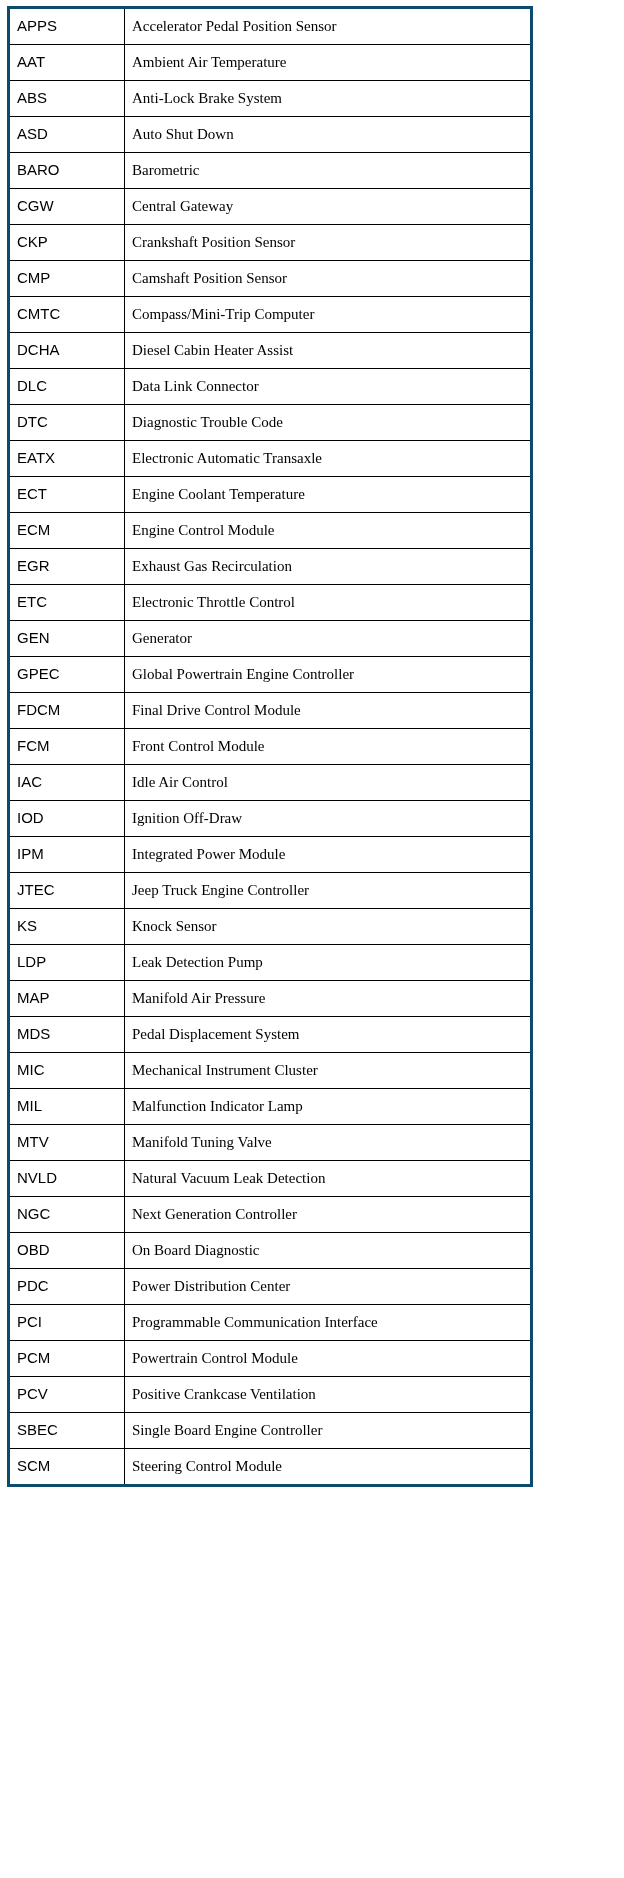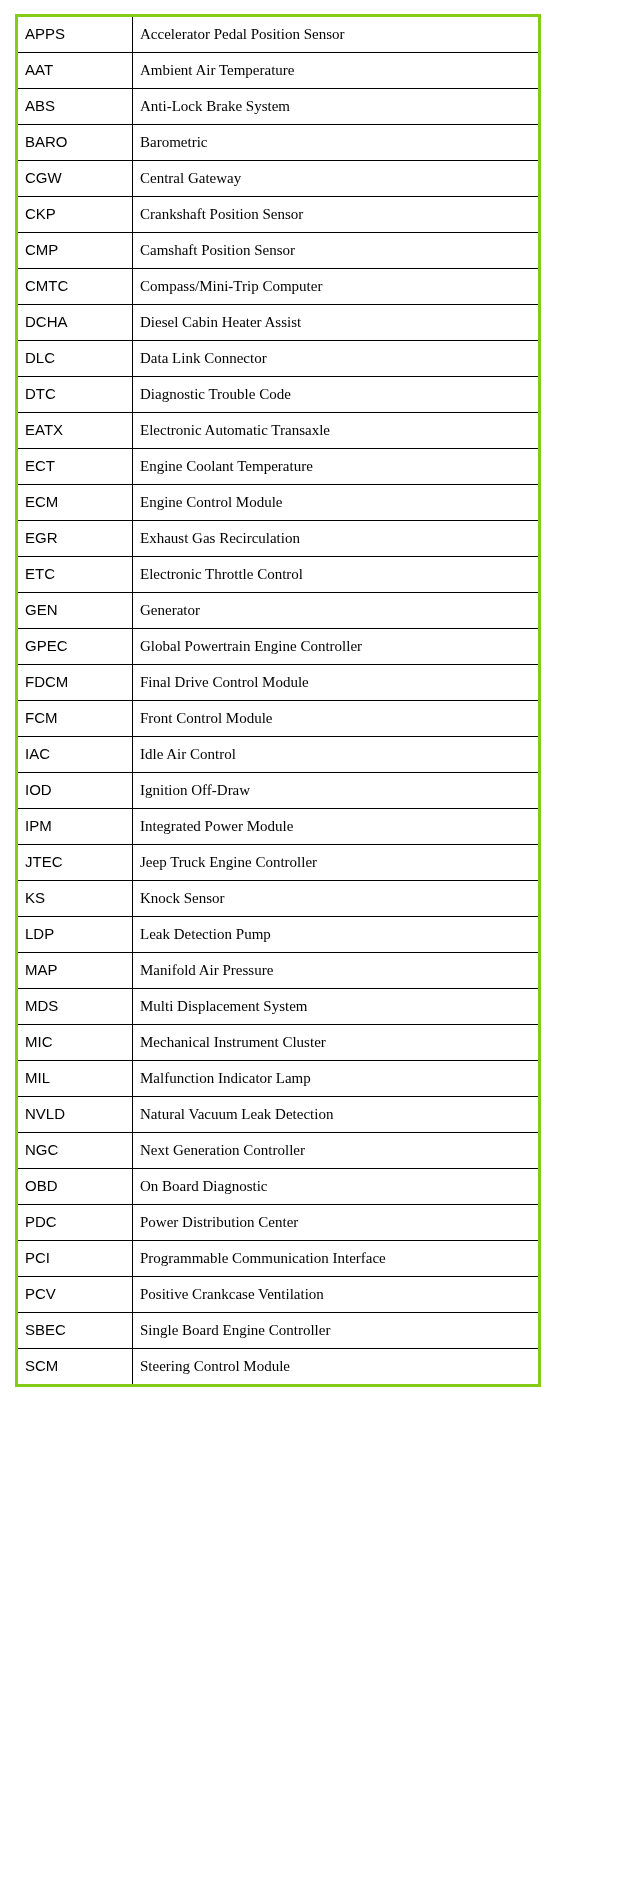--- a/index.html
+++ b/index.html
@@ -13,22 +13,22 @@
     font-family: "Liberation Sans", sans-serif;
   }
   #abbrev-table-wrap {
     box-sizing: border-box;
     width: 624px;
     padding: 6px 8px 6px 7px;
   }
   table.abbrev-table {
     border-collapse: collapse;
     width: 509px;
-    margin: 8px;
-    border: 3px solid #84cc16;
+    margin: 0;
+    border: 3px solid #0c4a6e;
     table-layout: fixed;
   }
   table.abbrev-table td {
     border: 1px solid #000000;
     height: 35px;
     padding: 0 0 0 7px;
     font-size: 15px;
     color: #000000;
     vertical-align: middle;
     line-height: 1.1;
@@ -55,20 +55,24 @@
         </tr>
         <tr>
           <td class="col-abbr">AAT</td>
           <td class="col-desc">Ambient Air Temperature</td>
         </tr>
         <tr>
           <td class="col-abbr">ABS</td>
           <td class="col-desc">Anti-Lock Brake System</td>
         </tr>
         <tr>
+          <td class="col-abbr">ASD</td>
+          <td class="col-desc">Auto Shut Down</td>
+        </tr>
+        <tr>
           <td class="col-abbr">BARO</td>
           <td class="col-desc">Barometric</td>
         </tr>
         <tr>
           <td class="col-abbr">CGW</td>
           <td class="col-desc">Central Gateway</td>
         </tr>
         <tr>
           <td class="col-abbr">CKP</td>
           <td class="col-desc">Crankshaft Position Sensor</td>
@@ -152,49 +156,57 @@
         <tr>
           <td class="col-abbr">LDP</td>
           <td class="col-desc">Leak Detection Pump</td>
         </tr>
         <tr>
           <td class="col-abbr">MAP</td>
           <td class="col-desc">Manifold Air Pressure</td>
         </tr>
         <tr>
           <td class="col-abbr">MDS</td>
-          <td class="col-desc">Multi Displacement System</td>
+          <td class="col-desc">Pedal Displacement System</td>
         </tr>
         <tr>
           <td class="col-abbr">MIC</td>
           <td class="col-desc">Mechanical Instrument Cluster</td>
         </tr>
         <tr>
           <td class="col-abbr">MIL</td>
           <td class="col-desc">Malfunction Indicator Lamp</td>
         </tr>
         <tr>
+          <td class="col-abbr">MTV</td>
+          <td class="col-desc">Manifold Tuning Valve</td>
+        </tr>
+        <tr>
           <td class="col-abbr">NVLD</td>
           <td class="col-desc">Natural Vacuum Leak Detection</td>
         </tr>
         <tr>
           <td class="col-abbr">NGC</td>
           <td class="col-desc">Next Generation Controller</td>
         </tr>
         <tr>
           <td class="col-abbr">OBD</td>
           <td class="col-desc">On Board Diagnostic</td>
         </tr>
         <tr>
           <td class="col-abbr">PDC</td>
           <td class="col-desc">Power Distribution Center</td>
         </tr>
         <tr>
           <td class="col-abbr">PCI</td>
           <td class="col-desc">Programmable Communication Interface</td>
+        </tr>
+        <tr>
+          <td class="col-abbr">PCM</td>
+          <td class="col-desc">Powertrain Control Module</td>
         </tr>
         <tr>
           <td class="col-abbr">PCV</td>
           <td class="col-desc">Positive Crankcase Ventilation</td>
         </tr>
         <tr>
           <td class="col-abbr">SBEC</td>
           <td class="col-desc">Single Board Engine Controller</td>
         </tr>
         <tr>

